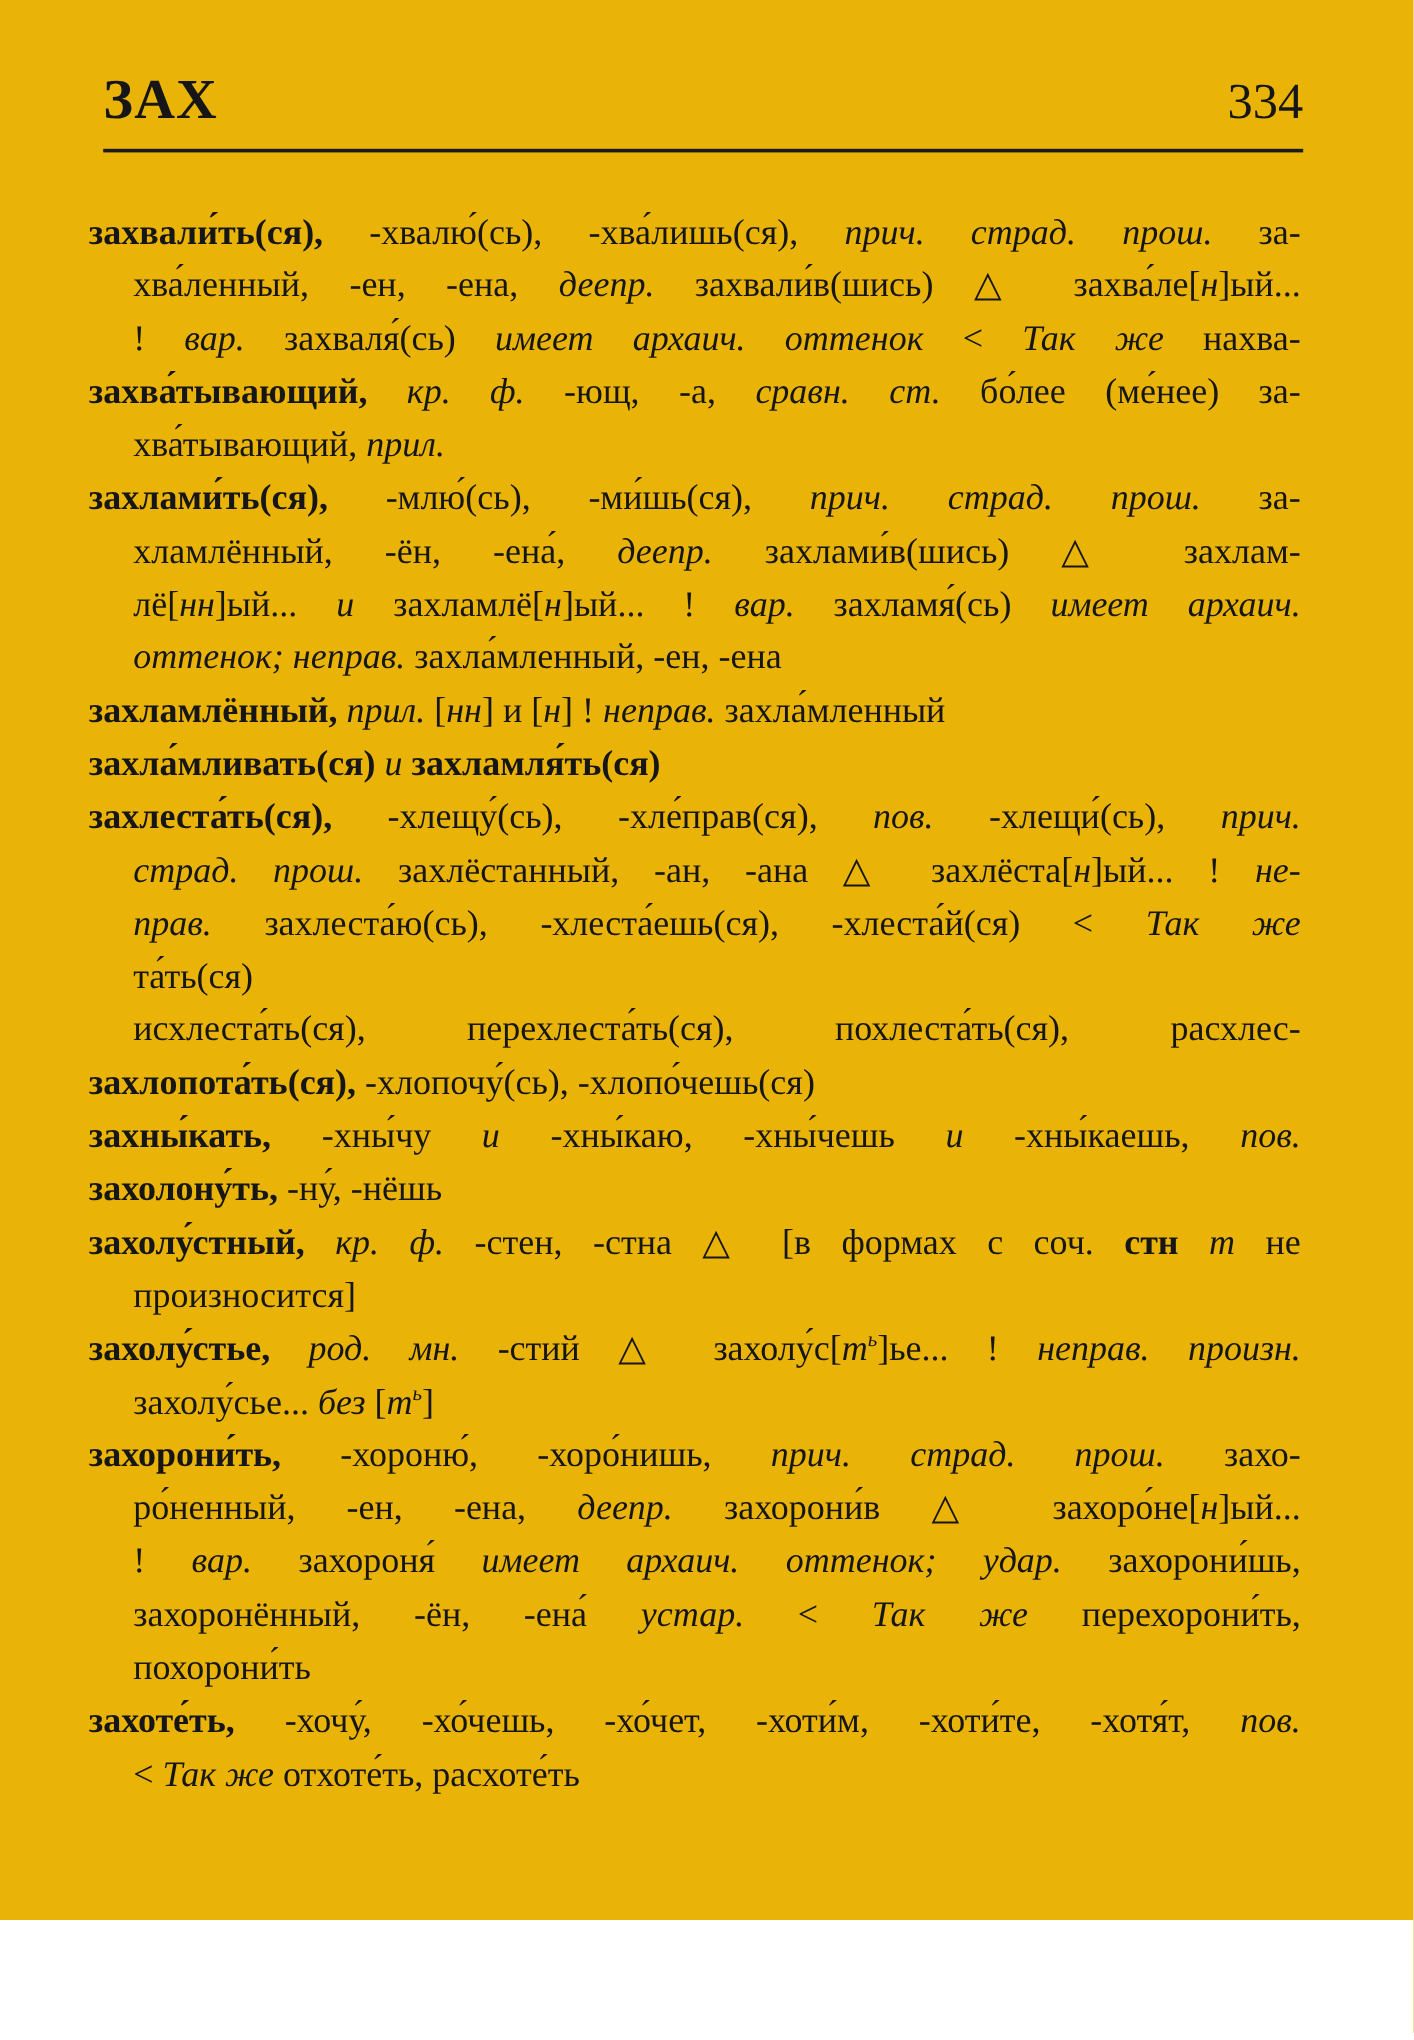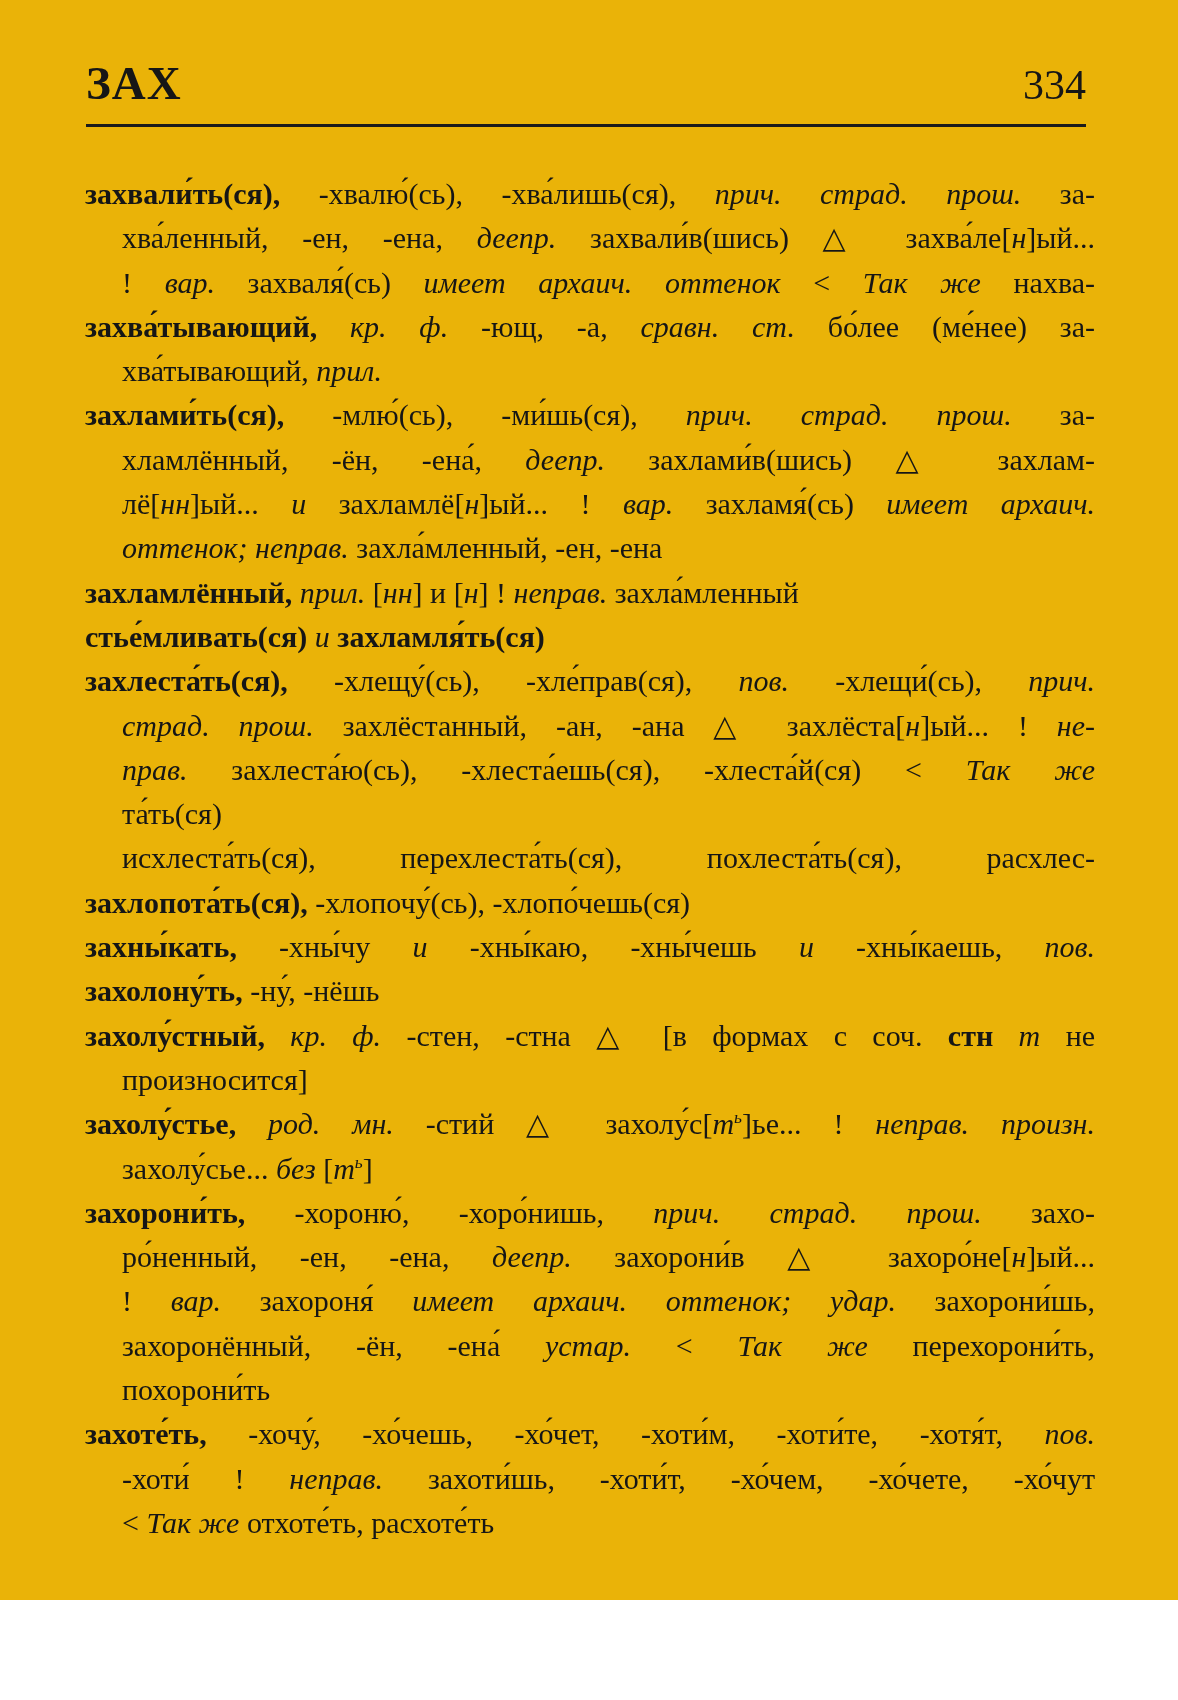--- a/index.html
+++ b/index.html
@@ -18,21 +18,21 @@
   .hdr-word{
     font-weight:700;font-size:47px;line-height:1;
     letter-spacing:1px;
   }
   .hdr-num{font-size:42px;line-height:1;}
   .rule{
     position:absolute;left:86px;top:124px;width:1000px;height:3px;
     background:#1b1b1b;
   }
   .entries{
-    position:absolute;left:85px;top:172px;width:1010px;
+    position:absolute;left:74px;top:172px;width:1010px;
   }
   .line{
     font-size:30px;
     line-height:44.3px;
     white-space:pre-wrap;
   }
   .line.indent{padding-left:37px;}
   .line.just{text-align:justify;text-align-last:justify;}
   .sg-b{font-weight:700;}
   .sg-i{font-style:italic;}
@@ -65,21 +65,21 @@
       <div class="entry">
         <div class="line just"><span class="sg-b">захлами́ть(ся), </span><span>-млю́(сь), -ми́шь(ся), </span><span class="sg-i">прич. страд. прош. </span><span>за-</span></div>
         <div class="line indent just"><span>хламлённый, -ён, -ена́, </span><span class="sg-i">деепр. </span><span>захлами́в(шись) △ захлам-</span></div>
         <div class="line indent just"><span>лё[</span><span class="sg-i">нн</span><span>]ый... </span><span class="sg-i">и</span><span> захламлё[</span><span class="sg-i">н</span><span>]ый... ! </span><span class="sg-i">вар. </span><span>захламя́(сь) </span><span class="sg-i">имеет архаич.</span></div>
         <div class="line indent"><span class="sg-i">оттенок; неправ. </span><span>захла́мленный, -ен, -ена</span></div>
       </div>
       <div class="entry">
         <div class="line"><span class="sg-b">захламлённый, </span><span class="sg-i">прил. </span><span>[</span><span class="sg-i">нн</span><span>] и [</span><span class="sg-i">н</span><span>] ! </span><span class="sg-i">неправ. </span><span>захла́мленный</span></div>
       </div>
       <div class="entry">
-        <div class="line"><span class="sg-b">стье́мливать(ся) </span><span class="sg-i">и</span><span class="sg-b"> захламля́ть(ся)</span></div>
+        <div class="line"><span class="sg-b">захла́мливать(ся) </span><span class="sg-i">и</span><span class="sg-b"> захламля́ть(ся)</span></div>
       </div>
       <div class="entry">
         <div class="line just"><span class="sg-b">захлеста́ть(ся), </span><span>-хлещу́(сь), -хле́прав(ся), </span><span class="sg-i">пов. </span><span>-хлещи́(сь), </span><span class="sg-i">прич.</span></div>
         <div class="line indent just"><span class="sg-i">страд. прош. </span><span>захлёстанный, -ан, -ана △ захлёста[</span><span class="sg-i">н</span><span>]ый... ! </span><span class="sg-i">не-</span></div>
         <div class="line indent just"><span class="sg-i">прав. </span><span>захлеста́ю(сь), -хлеста́ешь(ся), -хлеста́й(ся) &lt; </span><span class="sg-i">Так же</span></div>
         <div class="line indent"><span>та́ть(ся)</span></div>
         <div class="line indent just"><span>исхлеста́ть(ся), перехлеста́ть(ся), похлеста́ть(ся), расхлес-</span></div>
       </div>
       <div class="entry">
         <div class="line"><span class="sg-b">захлопота́ть(ся), </span><span>-хлопочу́(сь), -хлопо́чешь(ся)</span></div>
@@ -100,17 +100,16 @@
       </div>
       <div class="entry">
         <div class="line just"><span class="sg-b">захорони́ть, </span><span>-хороню́, -хоро́нишь, </span><span class="sg-i">прич. страд. прош. </span><span>захо-</span></div>
         <div class="line indent just"><span>ро́ненный, -ен, -ена, </span><span class="sg-i">деепр. </span><span>захорони́в △ захоро́не[</span><span class="sg-i">н</span><span>]ый...</span></div>
         <div class="line indent just"><span>! </span><span class="sg-i">вар. </span><span>захороня́ </span><span class="sg-i">имеет архаич. оттенок; удар. </span><span>захорони́шь,</span></div>
         <div class="line indent just"><span>захоронённый, -ён, -ена́ </span><span class="sg-i">устар.</span><span> &lt; </span><span class="sg-i">Так же</span><span> перехорони́ть,</span></div>
         <div class="line indent"><span>похорони́ть</span></div>
       </div>
       <div class="entry">
         <div class="line just"><span class="sg-b">захоте́ть, </span><span>-хочу́, -хо́чешь, -хо́чет, -хоти́м, -хоти́те, -хотя́т, </span><span class="sg-i">пов.</span></div>
-        <div class="line indent just"><span>-хоти́ ! </span><span class="sg-i">неправ. </span><span>захоти́шь, -хоти́т, -хо́чем, -хо́чете, -хо́чут</span></div>
         <div class="line indent"><span>&lt; </span><span class="sg-i">Так же</span><span> отхоте́ть, расхоте́ть</span></div>
       </div>
     </main>
 </div>
 
 </body></html>

